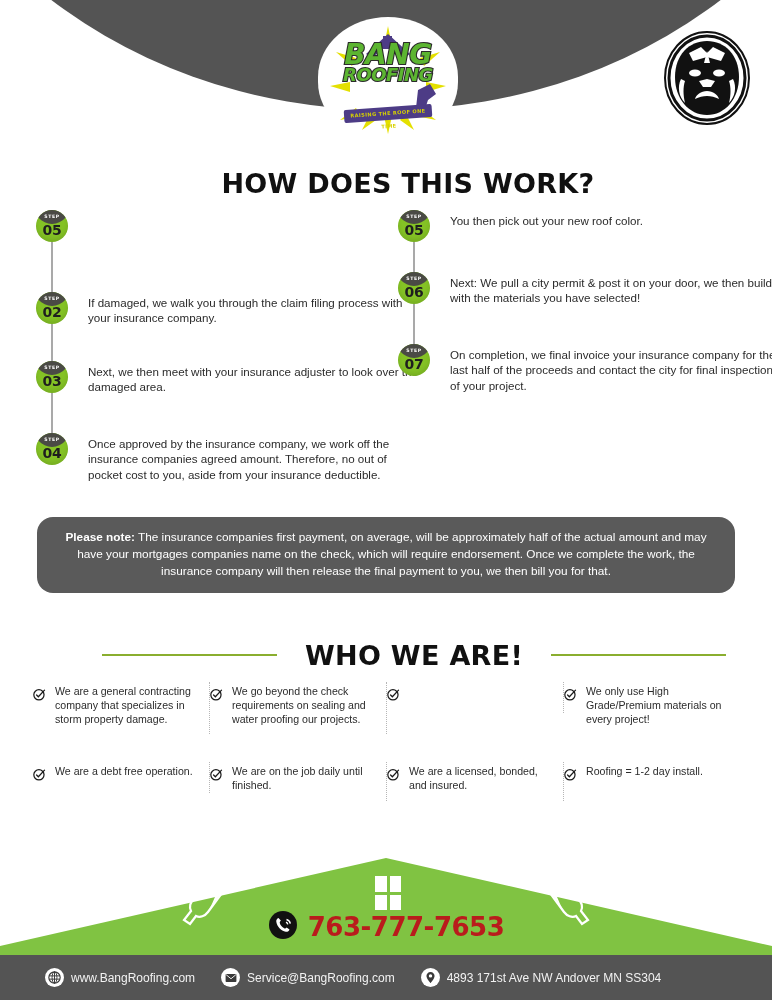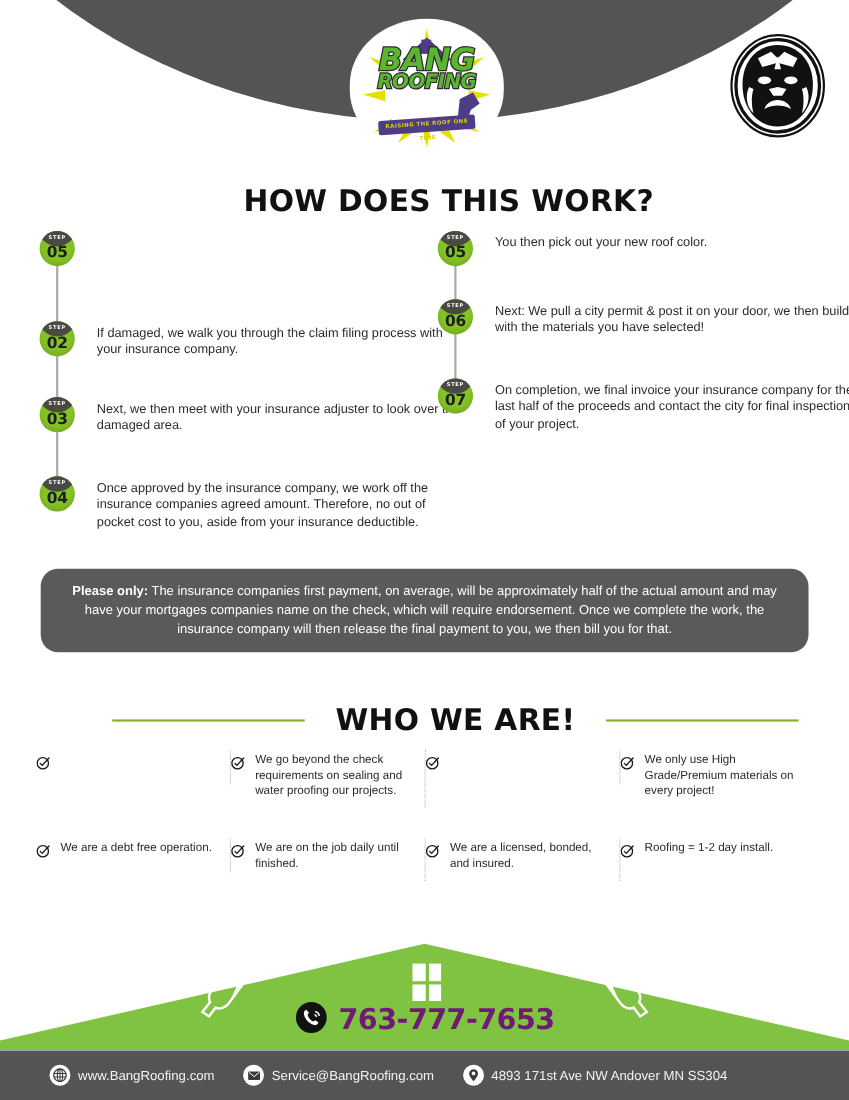--- a/index.html
+++ b/index.html
@@ -150,21 +150,21 @@
     position:absolute;left:375px;top:28px;width:26px;height:34px;
     display:grid;grid-template-columns:1fr 1fr;grid-template-rows:1fr 1fr;gap:3px;
   }
   .window i{background:#ffffff;display:block;}
   #phone-line{
     position:absolute;left:0;top:59px;width:772px;height:40px;
     display:flex;align-items:center;justify-content:center;gap:10px;
   }
   #phone-num{
     font-family:"DejaVu Sans", sans-serif;
-    font-weight:bold;font-size:26px;color:#701a75;letter-spacing:-0.5px;
+    font-weight:bold;font-size:26px;color:#b91c1c;letter-spacing:-0.5px;
   }
   
   #footer{
     position:absolute;left:0;top:955px;width:772px;height:45px;
     background:#545454;
     display:flex;align-items:center;
     padding-left:45px;box-sizing:border-box;
     gap:26px;
   }
   .foot-item{display:flex;align-items:center;gap:7px;}
@@ -298,38 +298,39 @@
         <div class="badge-arc"></div>
         <div class="badge-step">STEP</div>
         <div class="badge-num">07</div>
       </div>
       <div class="step-text">On completion, we final invoice your insurance company for the last half of the proceeds and contact the city for final inspection of your project.</div>
     </div>
   </div>
 </div>
 
 <div id="note-box">
-  <b>Please only:</b><span> The insurance companies first payment, on average, will be approximately half of the actual amount and may have your mortgages companies name on the check, which will require endorsement. Once we complete the work, the insurance company will then release the final payment to you, we then bill you for that.</span>
+  <b>Please note:</b><span> The insurance companies first payment, on average, will be approximately half of the actual amount and may have your mortgages companies name on the check, which will require endorsement. Once we complete the work, the insurance company will then release the final payment to you, we then bill you for that.</span>
 </div>
 
 <div id="who-head">
   <div class="who-rule" id="who-rule-l"></div>
   <div class="section-title">WHO WE ARE!</div>
   <div class="who-rule" id="who-rule-r"></div>
 </div>
 
 <div id="who-grid">
   <div class="who-row" id="who-row-1">
     <div class="who-cell">
       <span class="chk">
         <svg width="13" height="13" viewBox="0 0 16 16">
             <circle cx="7.3" cy="8.4" r="6.3" fill="none" stroke="#1a1a1a" stroke-width="1.5"></circle>
             <path d="M4.4,8.6 L6.6,10.8 L14.2,2.6" fill="none" stroke="#1a1a1a" stroke-width="1.5" stroke-linecap="round"></path>
           </svg>
       </span>
+      <span class="who-text">We are a general contracting company that specializes in storm property damage.</span>
     </div>
     <div class="who-cell">
       <span class="chk">
         <svg width="13" height="13" viewBox="0 0 16 16">
             <circle cx="7.3" cy="8.4" r="6.3" fill="none" stroke="#1a1a1a" stroke-width="1.5"></circle>
             <path d="M4.4,8.6 L6.6,10.8 L14.2,2.6" fill="none" stroke="#1a1a1a" stroke-width="1.5" stroke-linecap="round"></path>
           </svg>
       </span>
       <span class="who-text">We go beyond the check requirements on sealing and water proofing our projects.</span>
     </div>

